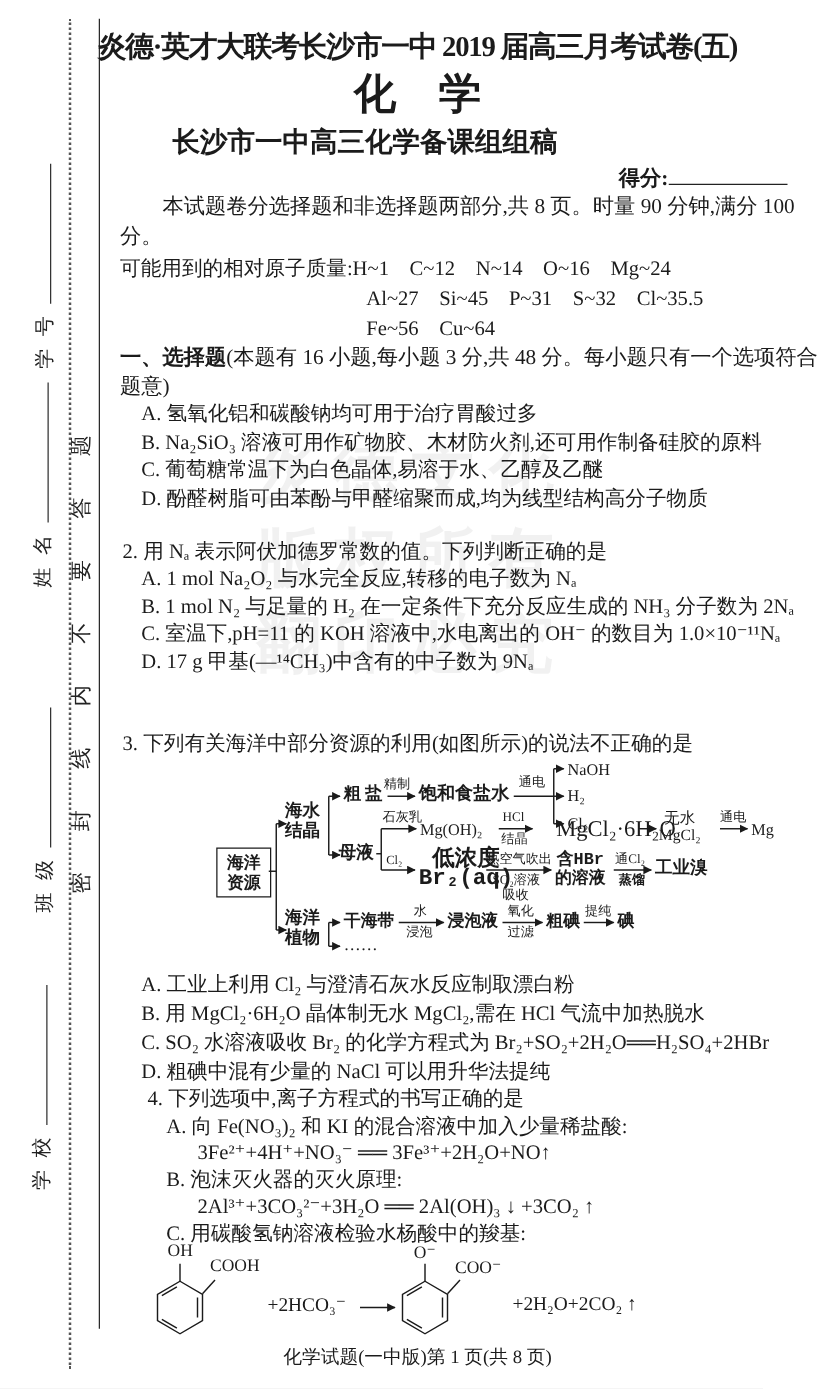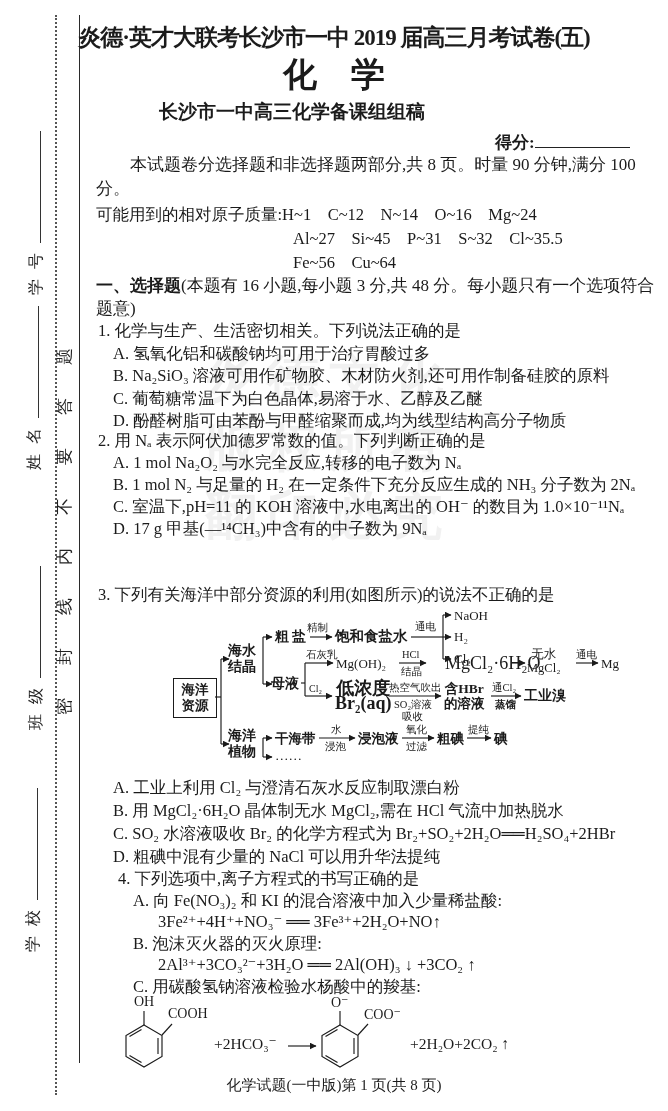--- a/index.html
+++ b/index.html
@@ -13,38 +13,38 @@
   .pre { white-space:pre-wrap; }
   
   .seal-dotted { position:absolute; left:55px; top:15px; height:1080px; width:0; border-left:2px dotted #555; }
   .border-solid { position:absolute; left:79px; top:15px; height:1048px; width:0; border-left:1.5px solid #2a2a2a; }
   .vfield { position:absolute; width:180px; height:20px; transform:rotate(-90deg); font-size:16px; letter-spacing:10px; white-space:nowrap; color:#222; }
   .vfield .blank { display:inline-block; width:112px; height:14px; border-bottom:1.2px solid #333; letter-spacing:0; }
   .vseal { position:absolute; width:400px; height:20px; transform:rotate(-90deg); font-size:17px; letter-spacing:33px; white-space:nowrap; color:#222; }
   
   .h-title { position:absolute; left:0; top:22px; width:668px; text-align:center; font-size:23px; font-weight:900; letter-spacing:-1px; }
   .h-subject { position:absolute; left:0; top:52px; width:668px; text-align:center; font-size:34px; font-weight:900; }
-  .h-group { position:absolute; left:0; top:99px; width:584px; text-align:center; font-size:19px; font-weight:bold; }
+  .h-group { position:absolute; left:0; top:99px; width:584px; text-align:center; font-size:22px; font-weight:bold; }
   .score { position:absolute; left:495px; top:131px; font-size:17px; font-weight:bold; }
   .score .blank { display:inline-block; width:95px; height:14px; border-bottom:1.2px solid #222; }
   
   .intro { position:absolute; left:96px; top:153px; width:560px; font-size:17px; line-height:24px; text-indent:34px; }
   .masses { position:absolute; left:96px; top:203px; width:560px; font-size:16.5px; line-height:24px; }
   .masses .cont { padding-left:197px; }
   .sect { position:absolute; left:96px; top:274px; width:562px; font-size:17px; line-height:23px; }
   .q { position:absolute; left:98px; width:558px; font-size:16.5px; }
   .stem { padding-left:18px; text-indent:-18px; }
   .opt { margin-left:15px; padding-left:18px; text-indent:-18px; }
   .eqline { margin-left:40px; }
   
   .diagram { position:absolute; left:95px; top:598px; width:565px; height:178px; }
   .diagram svg, .structs svg { position:absolute; left:0; top:0; }
   .ln { stroke:#1b1b1b; stroke-width:1.15; fill:none; }
   .dg { position:absolute; font-size:13.5px; line-height:15px; white-space:nowrap; }
-  .dgb { font-weight:bold; font-size:14px; }
+  .dgb { font-weight:bold; font-size:14px;font-family:Liberation Mono, monospace; }
   .dgs { position:absolute; font-size:10.5px; line-height:12px; white-space:nowrap; }
   .dgm { white-space:pre-line; text-align:center; }
   .dgbox { position:absolute; border:1.5px solid #1b1b1b; display:flex; align-items:center; justify-content:center; font-weight:bold; font-size:13.5px; line-height:16px; text-align:center; white-space:pre-line; }
   
   .structs { position:absolute; left:110px; top:994px; width:548px; height:82px; font-size:14px; }
   .structs .lbl { position:absolute; white-space:nowrap; }
   .structs .big { font-size:15.5px; }
   .footer { position:absolute; left:0; top:1076px; width:668px; text-align:center; font-size:15px; }
   .watermark { position:absolute; left:205px; top:345px; font-size:52px; font-weight:bold; letter-spacing:10px; line-height:1.32; color:#000; opacity:0.05; pointer-events:none; }
 </style>
@@ -89,21 +89,20 @@
     <div><span>可能用到的相对原子质量:</span><span class="pre">H~1　C~12　N~14　O~16　Mg~24</span></div>
     <div class="cont pre">Al~27　Si~45　P~31　S~32　Cl~35.5</div>
     <div class="cont pre">Fe~56　Cu~64</div>
   </div>
 
   <div class="sect">
     <span class="b">一、选择题</span><span>(本题有 16 小题,每小题 3 分,共 48 分。每小题只有一个选项符合题意)</span>
   </div>
 
   <div class="q" style="top:320px;line-height:22.5px;">
-    <div class="stem">1. 化学与生产、生活密切相关。下列说法正确的是</div>
     <div class="opt">A. 氢氧化铝和碳酸钠均可用于治疗胃酸过多</div>
     <div class="opt">B. Na₂SiO₃ 溶液可用作矿物胶、木材防火剂,还可用作制备硅胶的原料</div>
     <div class="opt">C. 葡萄糖常温下为白色晶体,易溶于水、乙醇及乙醚</div>
     <div class="opt">D. 酚醛树脂可由苯酚与甲醛缩聚而成,均为线型结构高分子物质</div>
   </div>
 
   <div class="q" style="top:430px;line-height:22px;">
     <div class="stem">2. 用 Nₐ 表示阿伏加德罗常数的值。下列判断正确的是</div>
     <div class="opt">A. 1 mol Na₂O₂ 与水完全反应,转移的电子数为 Nₐ</div>
     <div class="opt">B. 1 mol N₂ 与足量的 H₂ 在一定条件下充分反应生成的 NH₃ 分子数为 2Nₐ</div>

